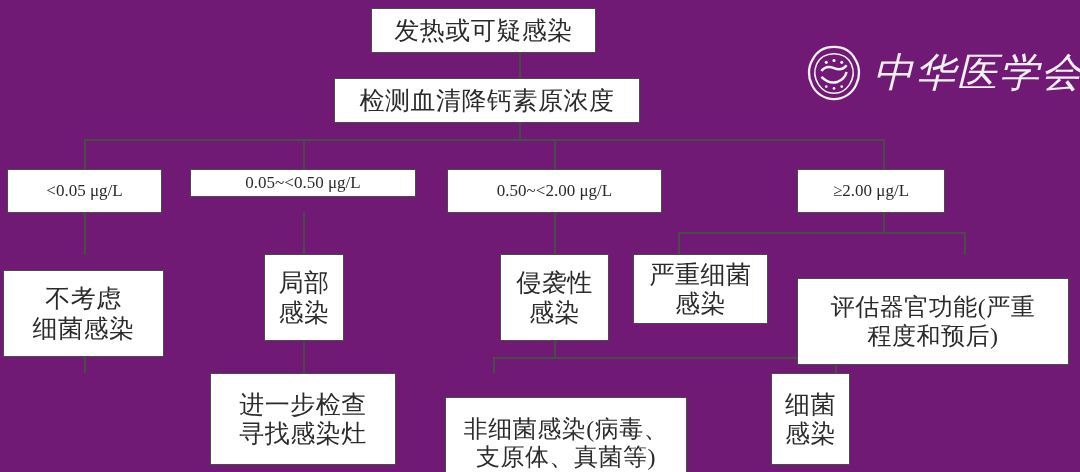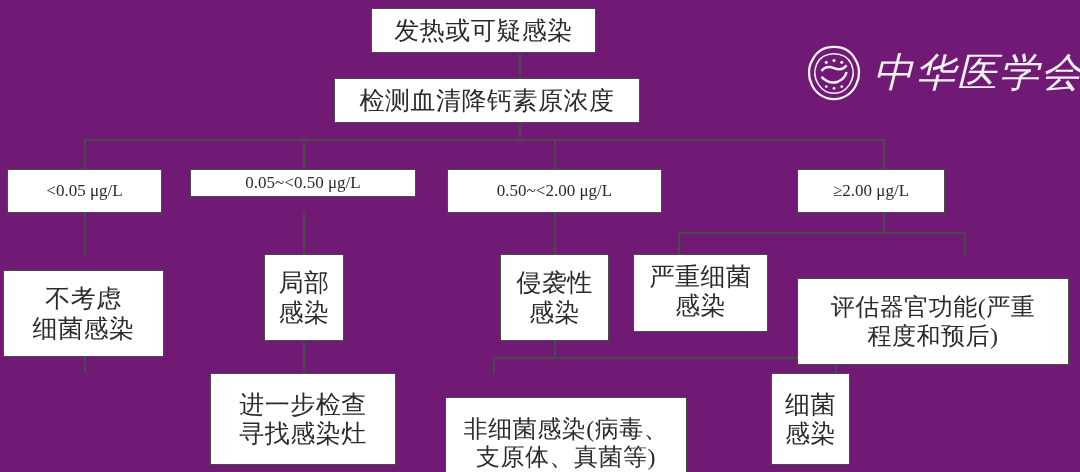--- a/index.html
+++ b/index.html
@@ -149,21 +149,21 @@
 
   <div class="node" style="left:3px; top:254px; width:161px; height:87px;margin-top:16px;">不考虑
 细菌感染</div>
 
   <div class="node" style="left:264px; top:254px; width:80px; height:87px;">局部
 感染</div>
 
   <div class="node" style="left:500px; top:254px; width:109px; height:87px;">侵袭性
 感染</div>
 
-  <div class="node" style="left:633px; top:254px; width:135px; height:78px;font-family:Liberation Mono, monospace;">严重细菌
+  <div class="node" style="left:633px; top:254px; width:135px; height:70px;">严重细菌
 感染</div>
 
   <div class="node small" style="left:797px; top:254px; width:272px; height:87px;">评估器官功能(严重
 程度和预后)</div>
 
 
   <div class="node" style="left:210px; top:373px; width:186px; height:92px;">进一步检查
 寻找感染灶</div>
 
   <div class="node small" style="left:445px; top:373px; width:242px; height:92px;">非细菌感染(病毒、

